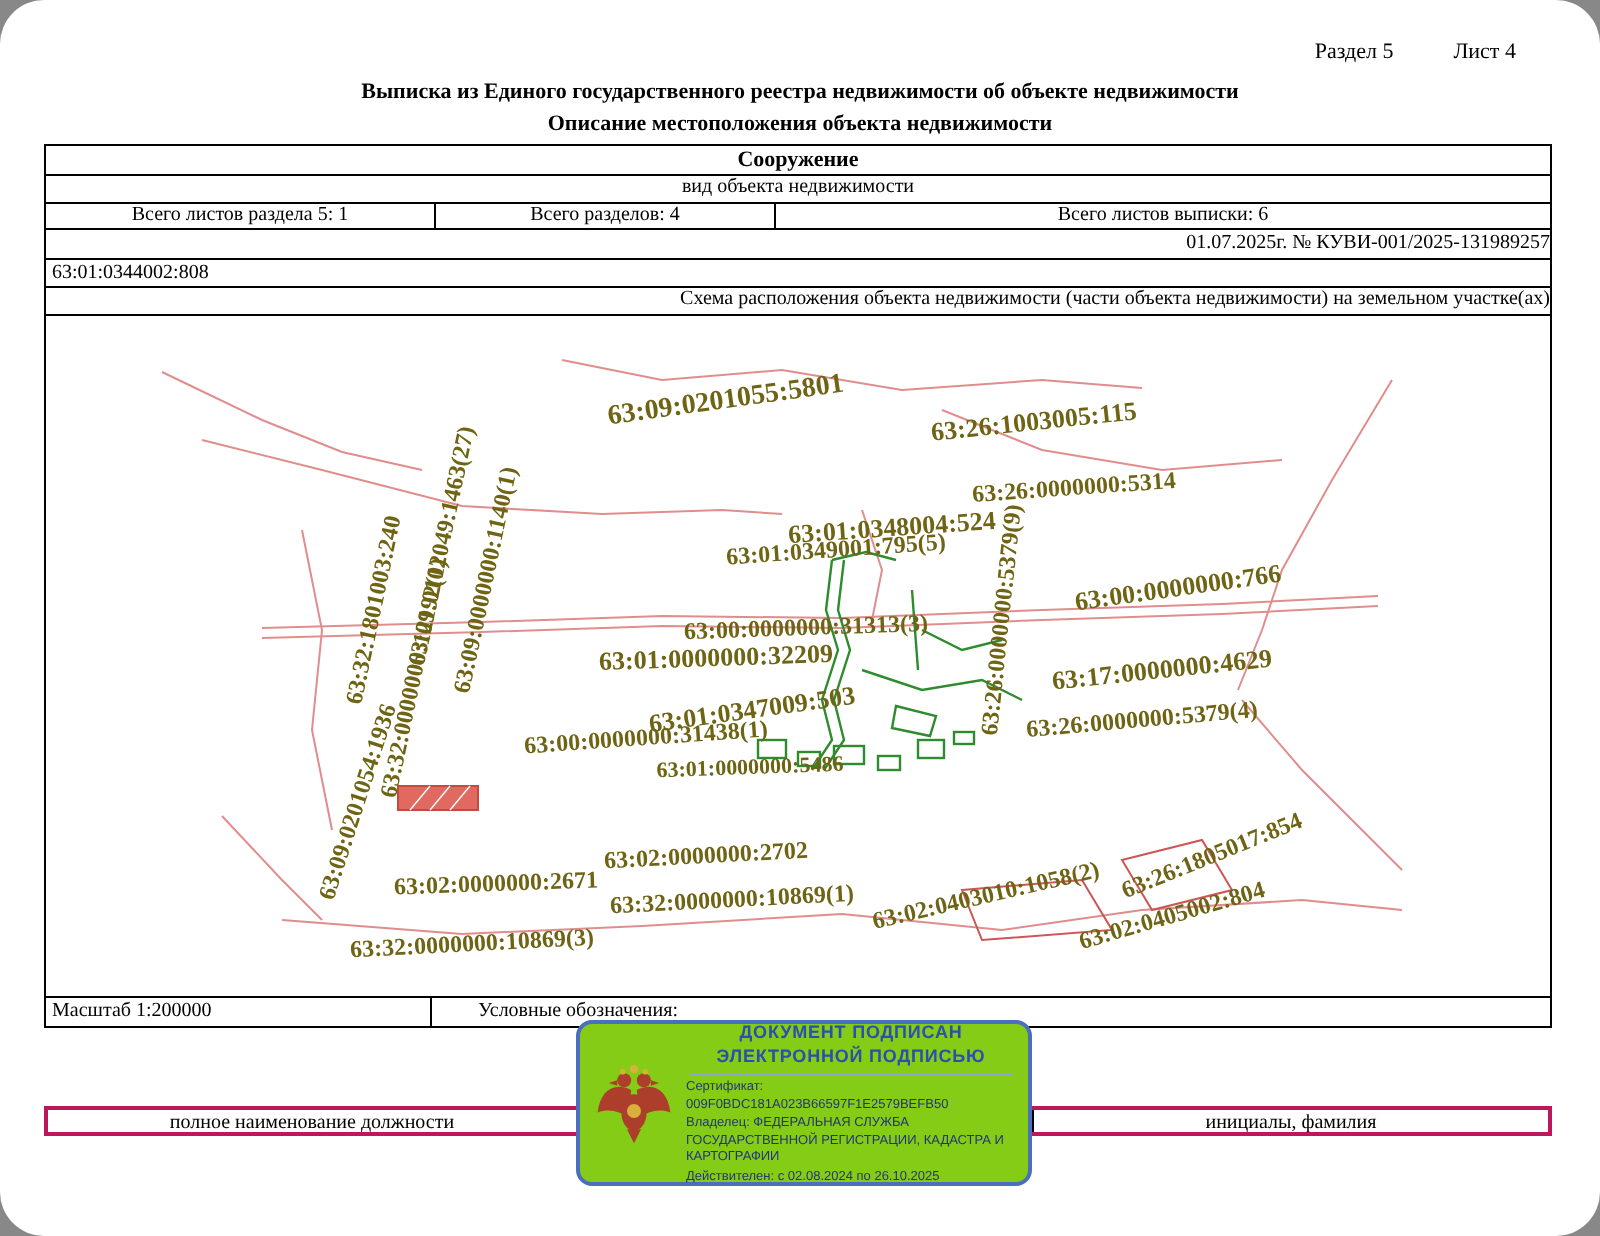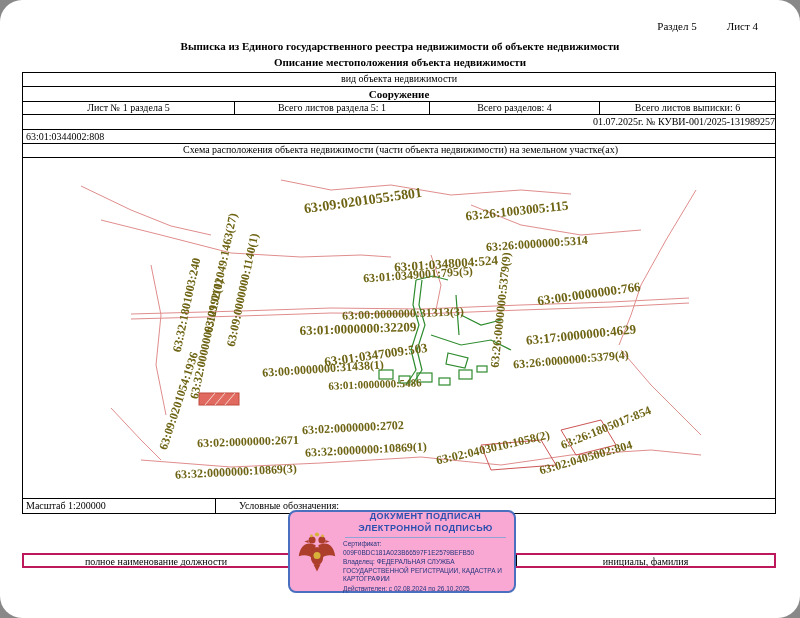--- a/index.html
+++ b/index.html
@@ -12,33 +12,33 @@
   .row{display:flex;border-bottom:1px solid #000;box-sizing:border-box;position:relative;}
   .row:last-child{border-bottom:none;}
   .cell{box-sizing:border-box;border-right:1px solid #000;overflow:hidden;white-space:nowrap;}
   .cell:last-child{border-right:none;}
   .c{text-align:center;}
   .r1{height:14px;line-height:14px;font-weight:bold;font-size:11px;text-align:center;display:block;}
   .r2{height:13px;line-height:12px;font-size:10px;text-align:center;display:block;}
   .r3{height:13px;line-height:12px;font-size:10px;}
   .r4{height:14px;line-height:13px;font-size:10px;padding-left:3px;display:block;text-align:right;}
   .r5{height:14px;line-height:13px;font-size:10px;}
-  .r6{height:13px;line-height:12px;font-size:10px;padding-left:3px;display:block;text-align:center;}
+  .r6{height:13px;line-height:12px;font-size:10px;padding-left:3px;display:block;text-align:right;}
   .maprow{height:341px;position:relative;}
   .r8{height:14px;line-height:13px;font-size:10px;gap:20px;}
   .pad{padding-left:3px;}
   .mapsvg{position:absolute;left:0;top:0;width:754px;height:341px;}
   .ml{position:absolute;font-weight:bold;color:#6e6414;white-space:nowrap;
       font-family:"Liberation Serif",serif;}
   .sig{position:absolute;left:22px;top:553px;width:754px;height:15px;border:2px solid #be185d;
        box-sizing:border-box;display:flex;font-size:10px;}
   .sig .scell{box-sizing:border-box;border-right:1px solid #000;text-align:center;line-height:13px;overflow:hidden;}
   .sig .scell:last-child{border-right:none;}
   .stamp{position:absolute;left:288px;top:510px;width:228px;height:83px;border:2px solid #4a6fbe;
-         border-radius:8px;background:#f9a8d4;box-sizing:border-box;display:flex;align-items:center;
+         border-radius:8px;background:#84cc16;box-sizing:border-box;display:flex;align-items:center;
          padding:3px 6px;z-index:5;font-family:"Liberation Sans",sans-serif;}
   .st-eagle{width:42px;height:52px;flex:none;margin-right:5px;}
   .st-text{flex:1;min-width:0;}
   .st-h{color:#2a4fae;font-weight:bold;font-size:9px;letter-spacing:.4px;text-align:center;line-height:1.35;}
   .st-s{color:#24347c;font-size:6.5px;line-height:1.3;text-align:left;margin-top:1px;}
   .st-div{border-top:1px solid #8fa3d6;margin:3px 2px 2px 2px;}
 </style>
 </head>
 <body>
 
@@ -47,27 +47,26 @@
   <div class="corner">
     <span>Раздел 5</span>
     <span>Лист 4</span>
   </div>
 
   <div class="title">Выписка из Единого государственного реестра недвижимости об объекте недвижимости</div>
   <div class="subtitle">Описание местоположения объекта недвижимости</div>
 
   <div class="tbl">
     <div class="row">
+        <span class="r1" style="width:100%">Сооружение</span>
+      </div>
+    <div class="row">
         <span class="r2" style="width:100%">вид объекта недвижимости</span>
       </div>
-    <div class="row">
-        <span class="r1" style="width:100%">Сооружение</span>
-      </div>
     <div class="row r3">
-      <div class="cell c" style="width:212px">Лист № 1 раздела 5</div>
       <div class="cell c" style="width:195px">Всего листов раздела 5: 1</div>
       <div class="cell c" style="width:170px">Всего разделов: 4</div>
       <div class="cell c" style="flex:1">Всего листов выписки: 6</div>
     </div>
     <div class="row">
         <span class="r4" style="width:100%">01.07.2025г. № КУВИ-001/2025-131989257</span>
       </div>
     <div class="row r5">
       <div class="cell pad" style="flex:1">63:01:0344002:808</div>
     </div>

